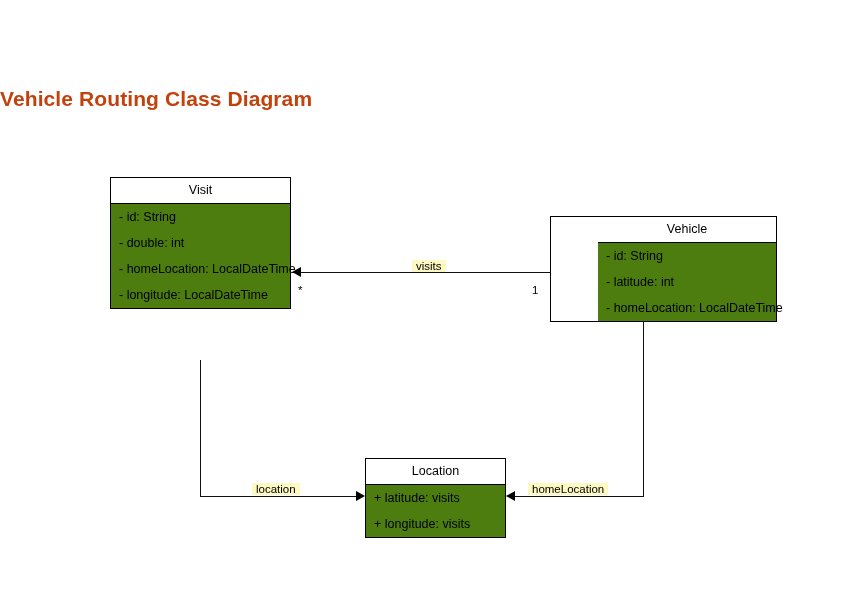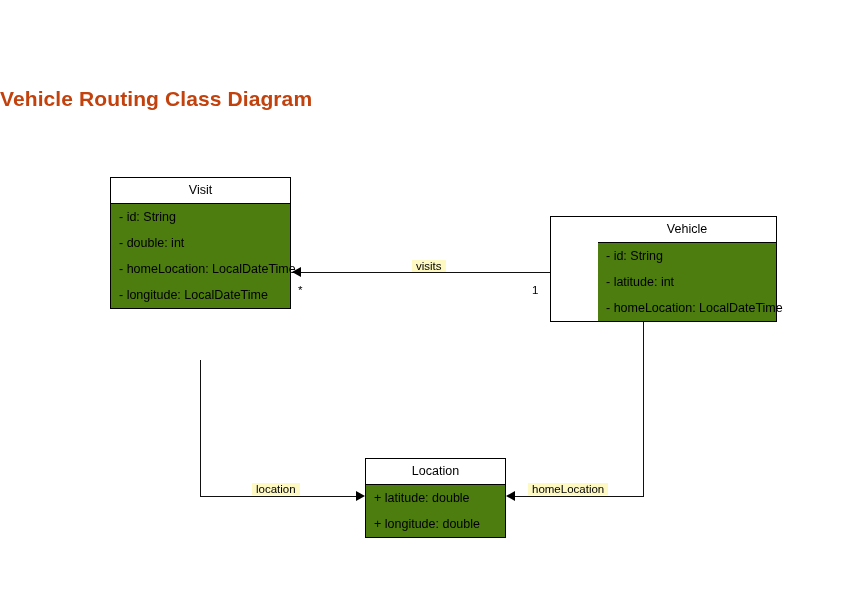--- a/index.html
+++ b/index.html
@@ -150,18 +150,18 @@
     <div class="uml-attrs">
       <div class="uml-attr">- id: String</div>
       <div class="uml-attr">- latitude: int</div>
       <div class="uml-attr">- homeLocation: LocalDateTime</div>
     </div>
   </div>
 
   <div class="uml-class" style="left:365px; top:458px; width:141px;">
     <div class="uml-class-name">Location</div>
     <div class="uml-attrs">
-      <div class="uml-attr">+ latitude: double</div>
-      <div class="uml-attr">+ longitude: double</div>
+      <div class="uml-attr">+ latitude: visits</div>
+      <div class="uml-attr">+ longitude: visits</div>
     </div>
   </div>
 
 </div>
 
 </body></html>

